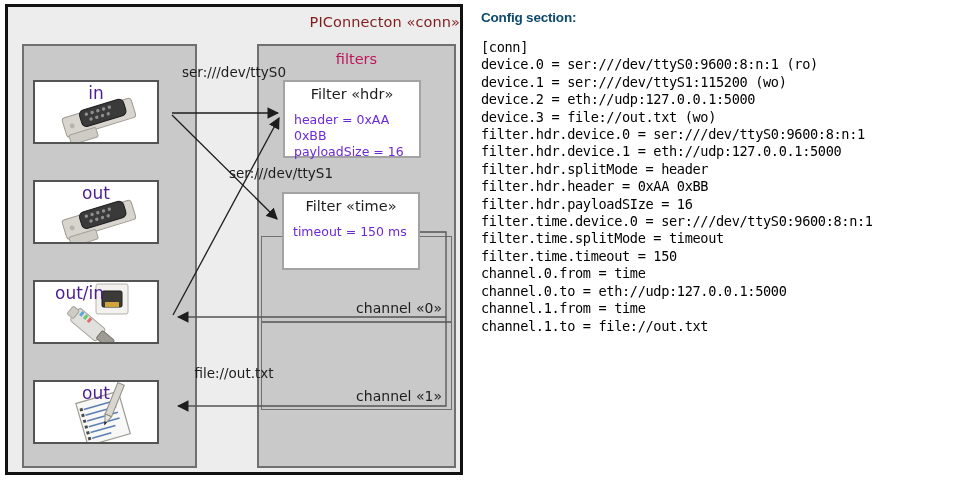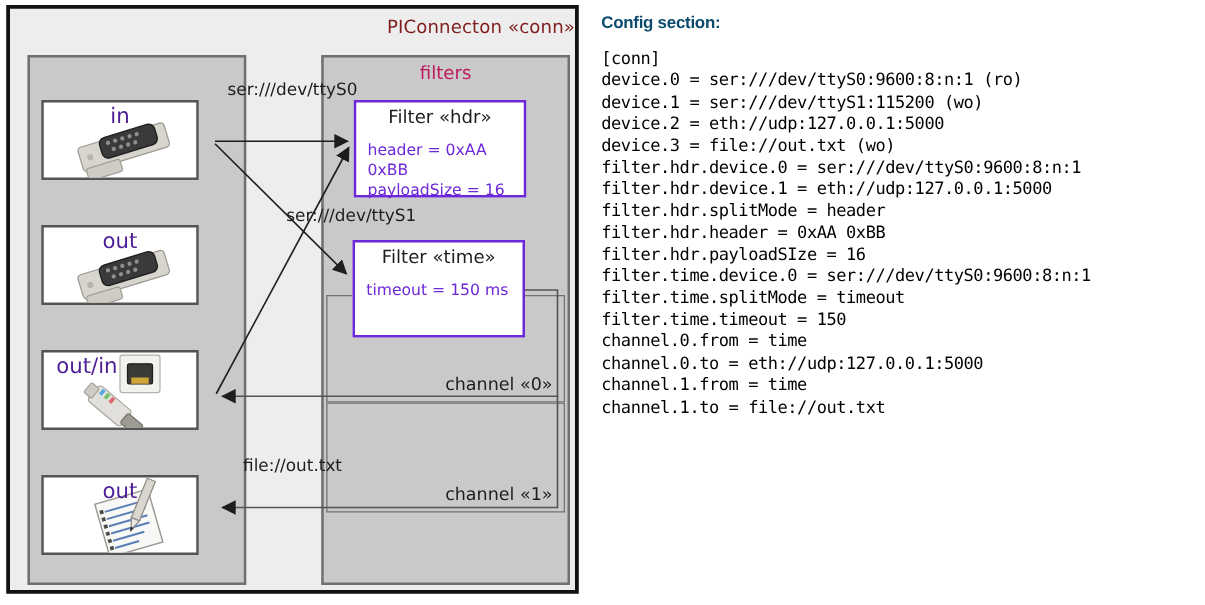--- a/index.html
+++ b/index.html
@@ -80,30 +80,30 @@
     position: absolute;
     top: 1px;
     width: 100%;
     text-align: center;
     font-size: 17px;
     color: #4c1d95;
     z-index: 3;
   }
   .dev-caption.left-cap {
     text-align: left;
-    padding-left: 10px;
+    padding-left: 20px;
     box-sizing: border-box;
   }
 
   
   .filter-box {
     position: absolute;
     box-sizing: border-box;
     background: #ffffff;
-    border: 2px solid #6d28d9;
+    border: 2px solid #a3a3a3;
   }
   .filter-title {
     position: absolute;
     left: 0; top: 4px;
     width: 100%;
     text-align: center;
     font-size: 14.5px;
     color: #1d1d1d;
   }
   .filter-props {

